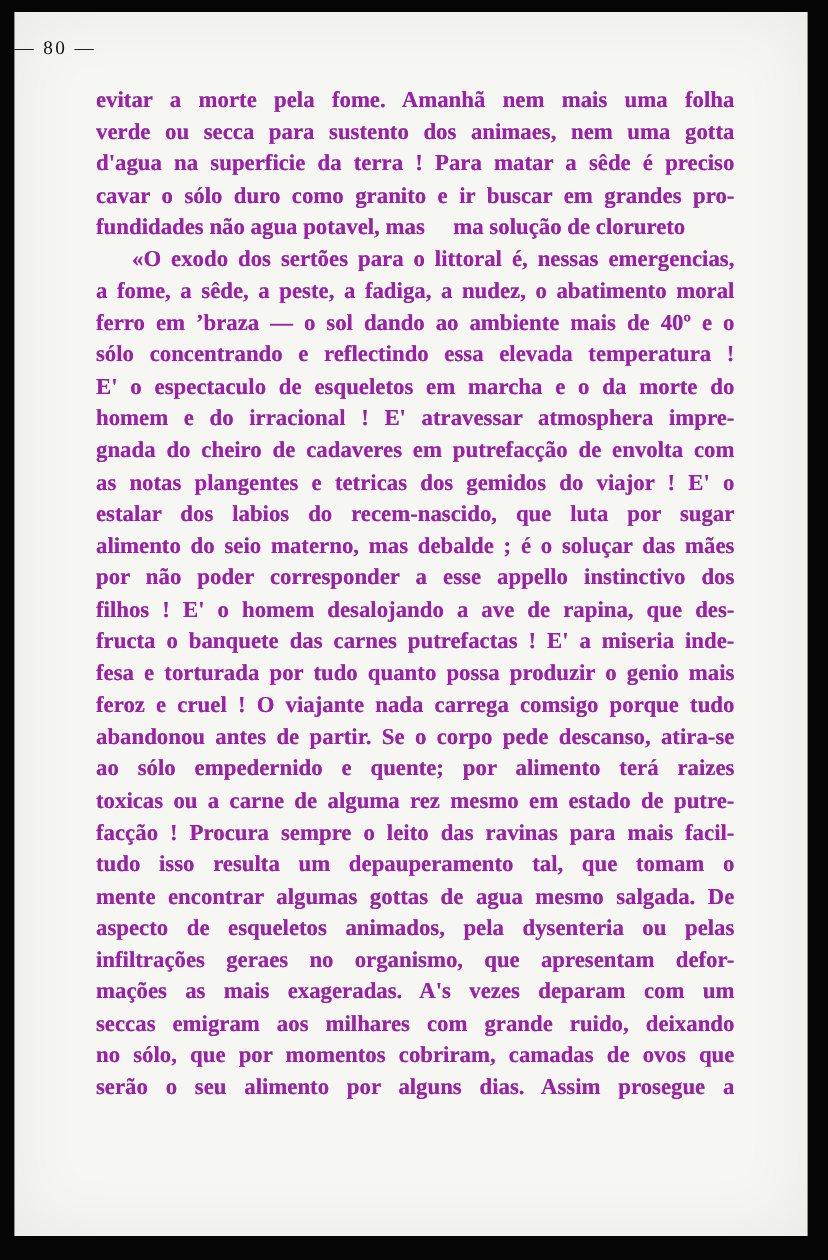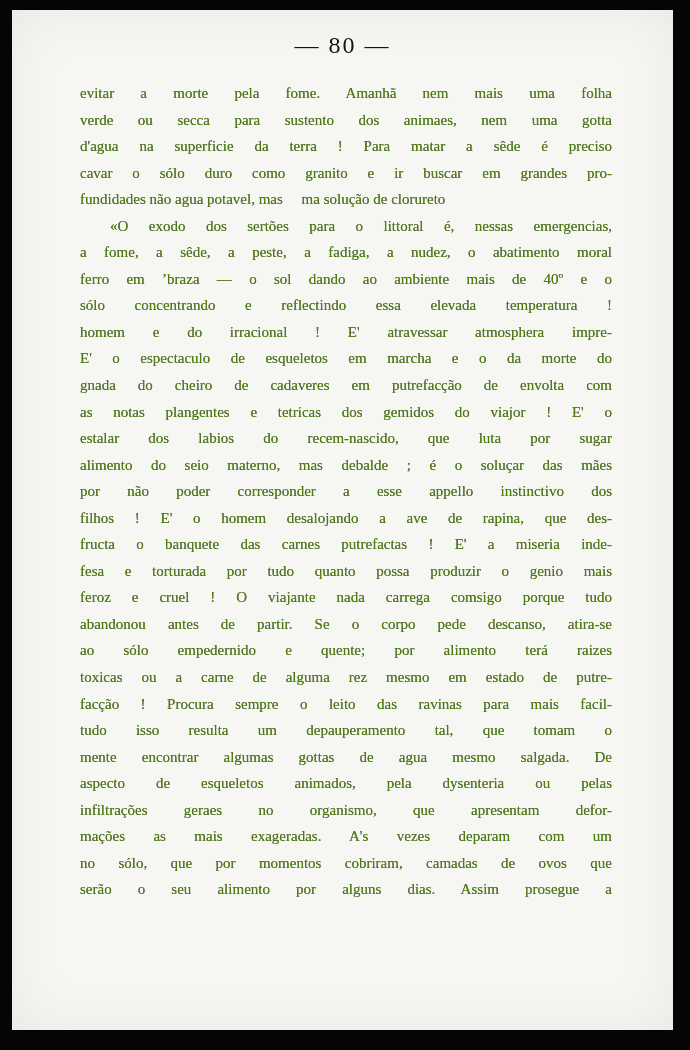--- a/index.html
+++ b/index.html
@@ -24,39 +24,39 @@
     left: 12px;
     top: 10px;
     width: 661px;
     height: 1020px;
     background: #f6f6f3;
     box-shadow: inset 0 0 60px rgba(0,0,0,0.06);
     color: #1b1b1b;
   }
   .page-number {
     margin-top: 22px;
-    text-align: center;
-    font-size: 24px;
+    font-size: 16px;
     letter-spacing: 2px;
     color: #141414;
   }
   .text-block {
     margin-top: 21px;
     padding-left: 68px;
     padding-right: 61px;
   }
   .line {
-    font-size: 15px;
+    font-size: 19px;
     line-height: 26.55px;
     height: 26.55px;
     white-space: normal;
     text-align: justify;
     text-align-last: justify;
-    color: #4d7c0f;
+    color: #a21caf;
     text-shadow: 0 0 0.4px rgba(20,20,20,0.55);
+    font-weight: bold;
   }
   
   .para-1 .line:last-child {
     text-align-last: left;
   }
   
   .para-2 .line:first-child {
     text-indent: 30px;
   }
 </style>
@@ -72,38 +72,39 @@
           <div class="line">verde ou secca para sustento dos animaes, nem uma gotta</div>
           <div class="line">d'agua na superficie da terra ! Para matar a sêde é preciso</div>
           <div class="line">cavar o sólo duro como granito e ir buscar em grandes pro-</div>
           <div class="line">fundidades não agua potavel, mas  ma solução de clorureto</div>
         </div>
       <div class="para para-2">
           <div class="line">«O exodo dos sertões para o littoral é, nessas emergencias,</div>
           <div class="line">a fome, a sêde, a peste, a fadiga, a nudez, o abatimento moral</div>
           <div class="line">ferro em ’braza — o sol dando ao ambiente mais de 40º e o</div>
           <div class="line">sólo concentrando e reflectindo essa elevada temperatura !</div>
+          <div class="line">E' o espectaculo de esqueletos em marcha e o da morte do</div>
           <div class="line">homem e do irracional ! E' atravessar atmosphera impre-</div>
-          <div class="line">E' o espectaculo de esqueletos em marcha e o da morte do</div>
           <div class="line">gnada do cheiro de cadaveres em putrefacção de envolta com</div>
           <div class="line">as notas plangentes e tetricas dos gemidos do viajor ! E' o</div>
           <div class="line">estalar dos labios do recem-nascido, que luta por sugar</div>
           <div class="line">alimento do seio materno, mas debalde ; é o soluçar das mães</div>
           <div class="line">por não poder corresponder a esse appello instinctivo dos</div>
           <div class="line">filhos ! E' o homem desalojando a ave de rapina, que des-</div>
           <div class="line">fructa o banquete das carnes putrefactas ! E' a miseria inde-</div>
           <div class="line">fesa e torturada por tudo quanto possa produzir o genio mais</div>
           <div class="line">feroz e cruel ! O viajante nada carrega comsigo porque tudo</div>
           <div class="line">abandonou antes de partir. Se o corpo pede descanso, atira-se</div>
           <div class="line">ao sólo empedernido e quente; por alimento terá raizes</div>
           <div class="line">toxicas ou a carne de alguma rez mesmo em estado de putre-</div>
           <div class="line">facção ! Procura sempre o leito das ravinas para mais facil-</div>
           <div class="line">tudo isso resulta um depauperamento tal, que tomam o</div>
           <div class="line">mente encontrar algumas gottas de agua mesmo salgada. De</div>
           <div class="line">aspecto de esqueletos animados, pela dysenteria ou pelas</div>
           <div class="line">infiltrações geraes no organismo, que apresentam defor-</div>
           <div class="line">mações as mais exageradas. A's vezes deparam com um</div>
+          <div class="line">seccas emigram aos milhares com grande ruido, deixando</div>
           <div class="line">no sólo, que por momentos cobriram, camadas de ovos que</div>
           <div class="line">serão o seu alimento por alguns dias. Assim prosegue a</div>
         </div>
     </div>
   </div>
 </div>
 
 </body></html>

